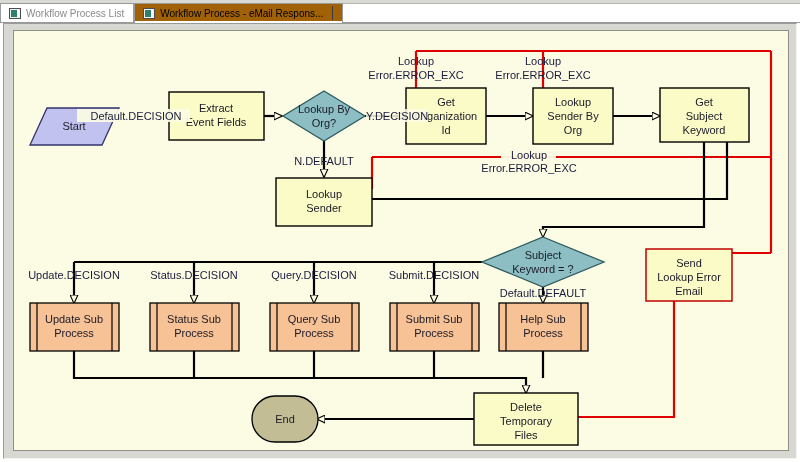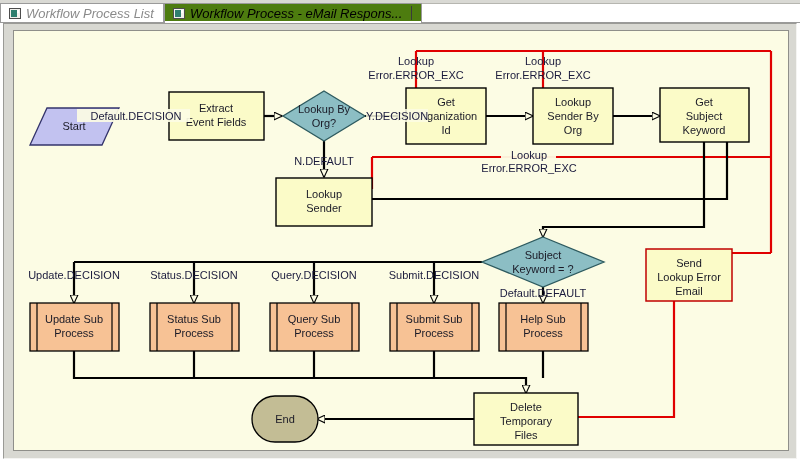--- a/index.html
+++ b/index.html
@@ -8,24 +8,24 @@
 
   #app{position:relative;width:800px;height:462px;background:#ffffff;}
 
   
   .tabstrip{position:absolute;left:0;top:0;width:800px;height:22px;
             background:#ffffff;border-bottom:1px solid #9a9a9a;
             display:flex;align-items:flex-end;}
   .tabstrip::before{content:"";position:absolute;left:0;top:0;width:800px;height:3px;
             background:#d9d9d4;border-bottom:1px solid #b6b6b0;}
   .tab{position:relative;height:19px;display:flex;align-items:center;gap:5px;
-       padding:0 9px 0 8px;font-size:13px;color:#8a8a8a;
+       padding:0 9px 0 8px;font-size:10px;color:#8a8a8a;
        background:#ffffff;border:1px solid #9a9a9a;border-bottom:none;
-       box-sizing:border-box;white-space:nowrap;font-style:italic;}
-  .tab.active{color:#000000;background:#4d7c0f;justify-content:space-between;}
+       box-sizing:border-box;white-space:nowrap;}
+  .tab.active{color:#000000;background:#a16207;justify-content:space-between;}
   .tab.active::after{content:"";position:absolute;left:0;right:0;bottom:-1px;height:2px;background:#ffffff;}
   .tab-caret{width:1px;height:14px;background:#3a3a3a;margin-left:4px;}
   .ticon{width:12px;height:11px;flex:0 0 auto;background:#f2f2ee;
          border:1px solid #4d4d4d;box-sizing:border-box;position:relative;}
   .ticon::before{content:"";position:absolute;left:1px;top:1px;width:6px;height:7px;background:#2f7f6f;}
   .ticon::after{content:"";position:absolute;right:1px;top:1px;width:2px;height:3px;background:#ffffff;}
 
   
   .canvas-frame{position:absolute;left:3px;top:23px;width:794px;height:436px;
                 background:#d8d8d2;box-sizing:border-box;

